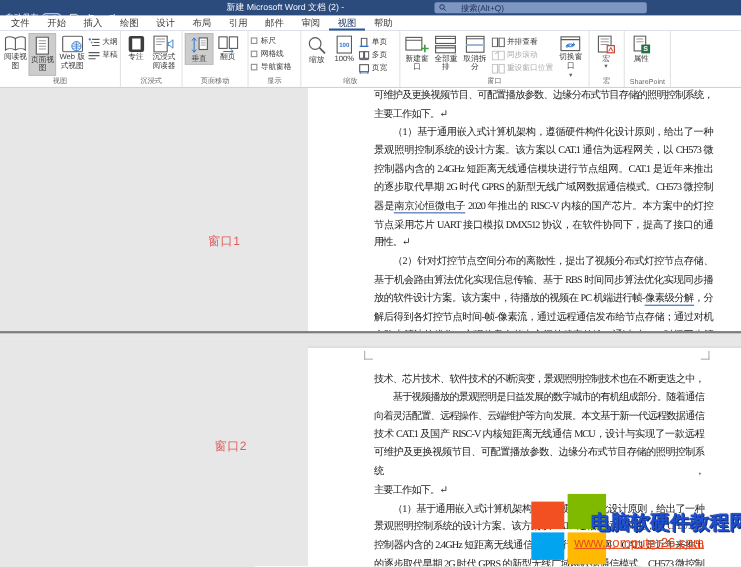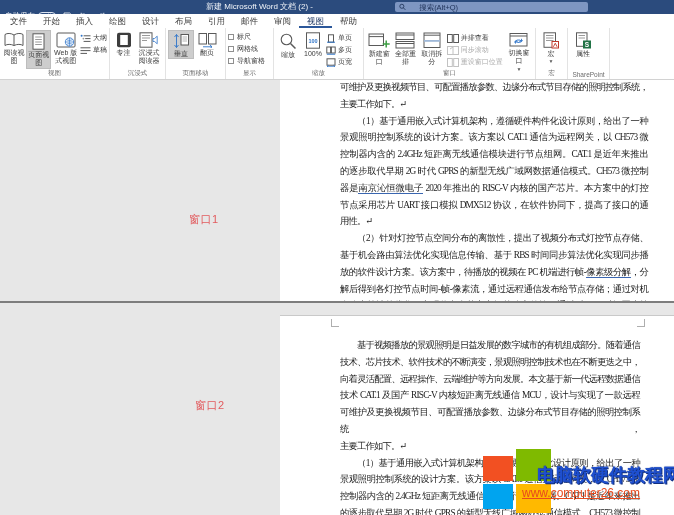--- a/index.html
+++ b/index.html
@@ -403,22 +403,22 @@
   </div>
 </div>
 
 <div id="splitbar"></div>
 
 <div id="win2">
   <div class="page"></div>
   <div class="cmark-l" style="left:331px; top:11px;"></div>
   <div class="cmark-r" style="left:637px; top:11px;"></div>
   <div class="textcol" id="text2">
+    <div class="docline">技术、芯片技术、软件技术的不断演变，景观照明控制技术也在不断更迭之中，</div>
     <div class="docline ind">基于视频播放的景观照明是日益发展的数字城市的有机组成部分。随着通信</div>
-    <div class="docline">技术、芯片技术、软件技术的不断演变，景观照明控制技术也在不断更迭之中，</div>
     <div class="docline">向着灵活配置、远程操作、云端维护等方向发展。本文基于新一代远程数据通信</div>
     <div class="docline">技术 CAT.1 及国产 RISC-V 内核短距离无线通信 MCU，设计与实现了一款远程</div>
     <div class="docline">可维护及更换视频节目、可配置播放参数、边缘分布式节目存储的照明控制系统，</div>
     <div class="docline end">主要工作如下。↵</div>
     <div class="docline ind">（1）基于通用嵌入式计算机架构，遵循硬件构件化设计原则，给出了一种</div>
     <div class="docline">景观照明控制系统的设计方案。该方案以 CAT.1 通信为远程网关，以 CH573 微</div>
     <div class="docline">控制器内含的 2.4GHz 短距离无线通信模块进行节点组网。CAT.1 是近年来推出</div>
     <div class="docline">的逐步取代早期 2G 时代 GPRS 的新型无线广域网数据通信模式。CH573 微控制</div>
 
   </div>

